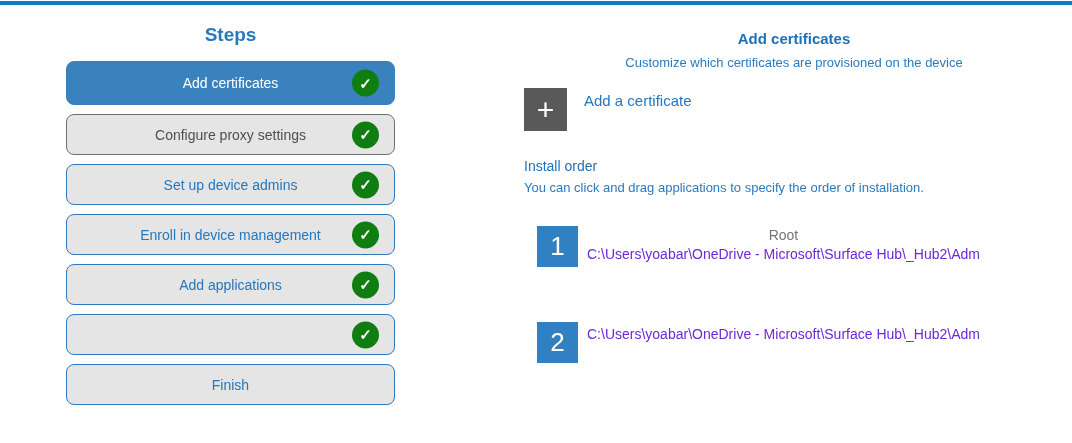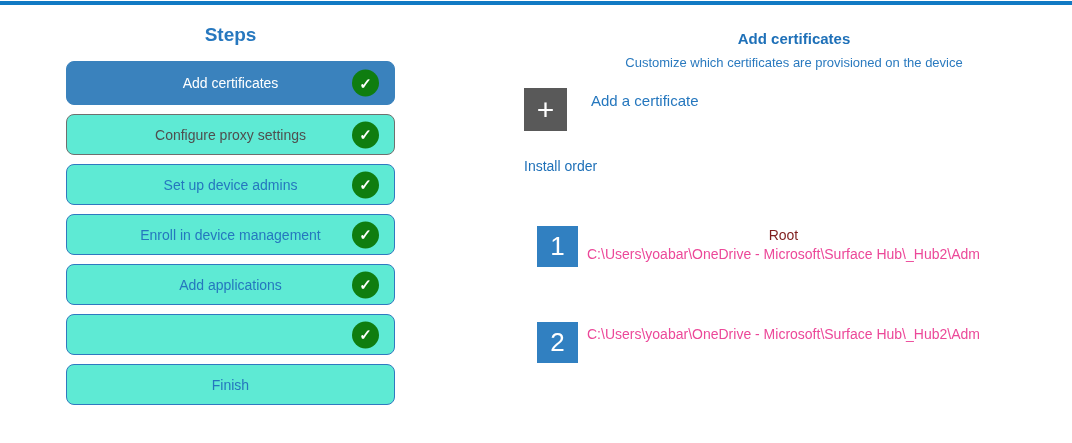--- a/index.html
+++ b/index.html
@@ -19,21 +19,21 @@
   .steps-panel { position: absolute; left: 66px; top: 24px; width: 329px; }
   .steps-title {
     font-size: 19px; font-weight: bold; color: #2778bf;
     margin-bottom: 15px;
   }
   .steps-list { display: flex; flex-direction: column; gap: 9px; }
   .step-btn {
     position: relative;
     width: 329px; height: 41px;
     border: 1px solid #3079c0; border-radius: 8px;
-    background: #5eead4;
+    background: #e5e5e5;
     display: flex; align-items: center; justify-content: center;
     font-size: 14px; color: #2577be;
     cursor: pointer;
   }
   .step-btn.active {
     height: 44px;
     background: #3a82bd; border-color: #3a82bd;
     color: #ffffff;
   }
   .step-btn.hover {
@@ -55,43 +55,43 @@
     position: absolute; left: 0; top: 58px;
     display: flex; align-items: flex-start; gap: 17px;
     cursor: pointer;
   }
   .plus-tile {
     width: 43px; height: 43px; background: #595959;
     color: #ffffff; font-size: 30px; font-weight: normal;
     display: flex; align-items: center; justify-content: center;
     line-height: 1;
   }
-  .add-cert-label { font-size: 15px; color: #2577be; margin-top: 4px; margin-left: 7px; }
+  .add-cert-label { font-size: 15px; color: #2577be; margin-top: 4px; }
   .install-title {
     position: absolute; left: 0; top: 128px;
     font-size: 14px; font-weight: normal; color: #1e70b8;
   }
   .install-desc {
     position: absolute; left: 0; top: 150px;
     font-size: 13px; color: #2a7abf; white-space: nowrap;
   }
   .install-list { position: absolute; left: 13px; top: 196px; }
   .install-item {
     display: flex; align-items: flex-start; gap: 9px;
     margin-bottom: 55px; cursor: grab;
   }
   .order-tile {
     width: 41px; height: 41px; background: #3180c1;
     color: #ffffff; font-size: 26px;
     display: flex; align-items: center; justify-content: center;
     flex-shrink: 0;
   }
   .item-text { padding-top: 1px; }
-  .item-name { font-size: 14px; color: #7f1d1d; }
-  .item-path { font-size: 14px; color: #ec4899; margin-top: 3px; white-space: nowrap; }
+  .item-name { font-size: 14px; color: #737373; }
+  .item-path { font-size: 14px; color: #6d28d9; margin-top: 3px; white-space: nowrap; }
 </style>
 </head>
 <body>
 
 <div class="topbar"></div>
 
 <div class="steps-panel">
   <div class="steps-title">Steps</div>
   <div class="steps-list">
       <div class="step-btn active">
@@ -127,20 +127,21 @@
 <div class="content-panel">
   <div class="content-title">Add certificates</div>
   <div class="content-subtitle">Customize which certificates are provisioned on the device</div>
 
   <div class="add-cert-row">
     <div class="plus-tile">+</div>
     <div class="add-cert-label">Add a certificate</div>
   </div>
 
   <div class="install-title">Install order</div>
+  <div class="install-desc">You can click and drag applications to specify the order of installation.</div>
 
   <div class="install-list">
       <div class="install-item">
     <div class="order-tile">1</div>
     <div class="item-text">
       <div class="item-name">Root</div>
       <div class="item-path">C:\Users\yoabar\OneDrive - Microsoft\Surface Hub\_Hub2\Adm</div>
     </div>
   </div>
       <div class="install-item">

